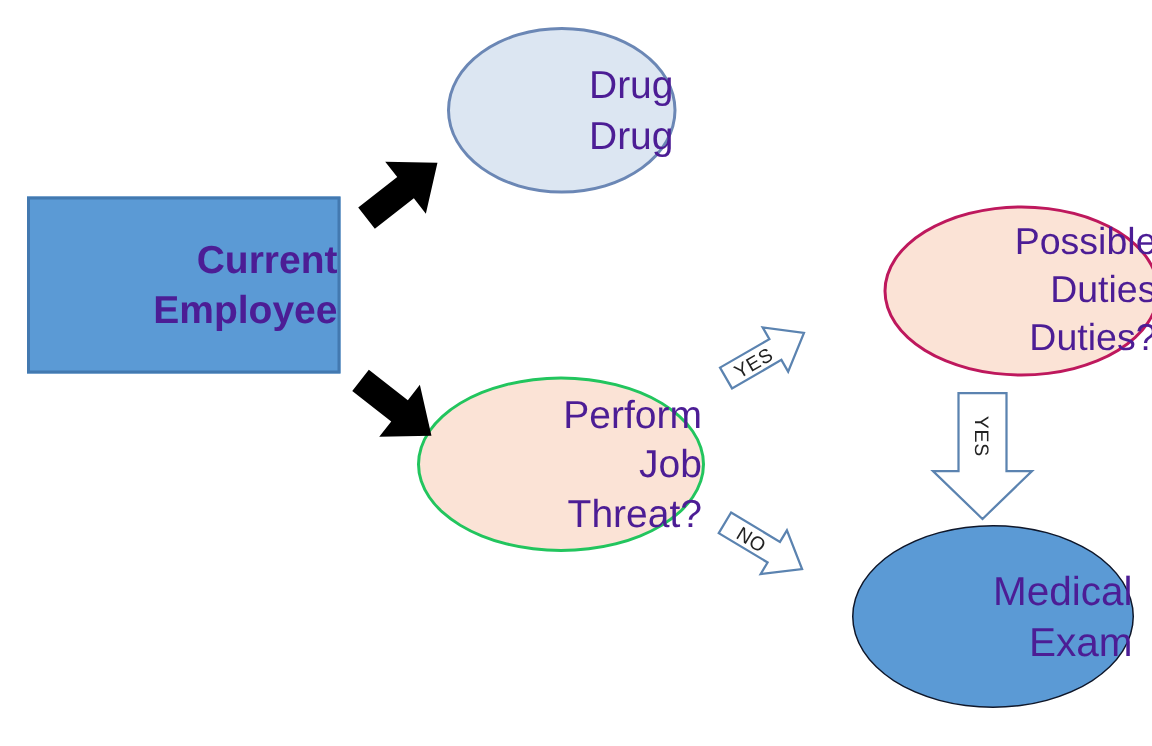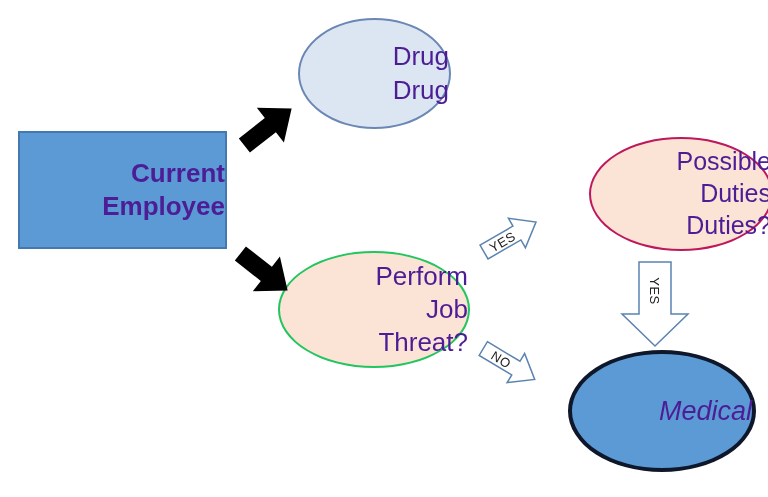--- a/index.html
+++ b/index.html
@@ -43,23 +43,22 @@
     border: 2px solid #22c55e;
     font-size: 26px;
   }
   .node-threat {
     left: 589px; top: 137px; width: 184px; height: 114px;
     border: 2px solid #be185d;
     font-size: 25px;
   }
   .node-medical {
     left: 568px; top: 350px; width: 188px; height: 122px;
-    border: 4px solid #0f172a;
+    border: 1px solid #0f172a;
     font-size: 27px;
-    font-style: italic;
   }
 
   .conn { position: absolute; }
   .conn svg { display: block; overflow: visible; }
 
   .arrow-black-top    { left: 238px; top: 105px; transform: rotate(-38deg); }
   .arrow-black-bottom { left: 234px; top: 250px; transform: rotate(38deg); }
 
   .arrow-yes-diag { left: 480px; top: 220px; transform: rotate(-30deg); }
   .arrow-no-diag  { left: 479px; top: 347px; transform: rotate(31deg); }
@@ -109,20 +108,21 @@
   </div>
 
   <div class="node ellipse node-threat" style="background-color: rgb(251, 227, 214);">
     <span class="nline">Possible</span>
     <span class="nline">Duties</span>
     <span class="nline">Duties?</span>
   </div>
 
   <div class="node ellipse node-medical" style="background-color: rgb(91, 154, 213);">
     <span class="nline">Medical</span>
+    <span class="nline">Exam</span>
   </div>
 
   <div class="conn arrow-black-top">
     <svg width="60" height="44" viewBox="0 0 60 44">
       <polygon points="0,13 33,13 33,0 60,22 33,44 33,31 0,31" fill="#000000"></polygon>
     </svg>
   </div>
 
   <div class="conn arrow-black-bottom">
     <svg width="60" height="44" viewBox="0 0 60 44">

